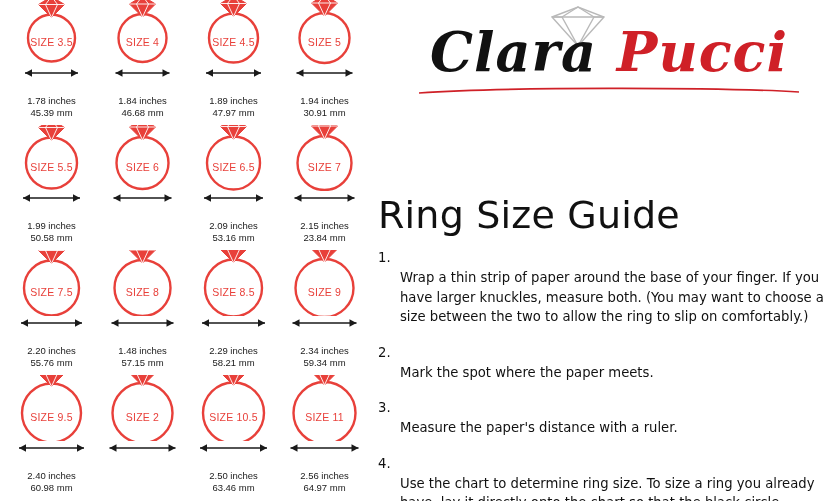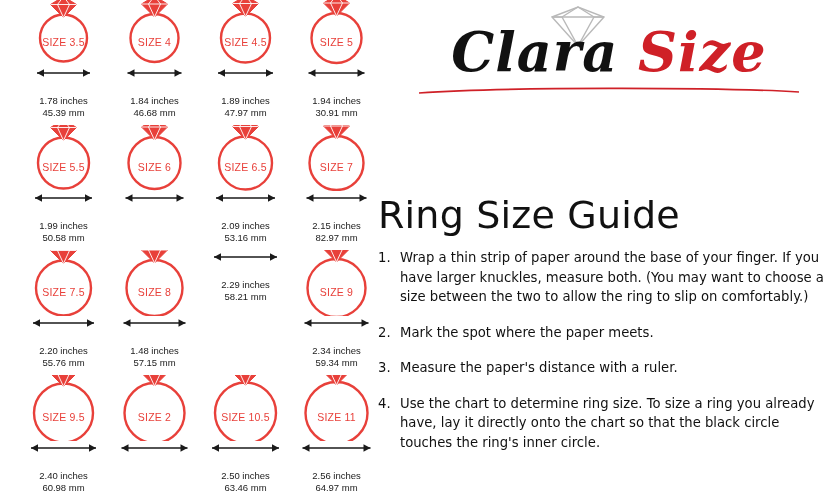--- a/index.html
+++ b/index.html
@@ -37,21 +37,21 @@
     top: 0;
     width: 467px;
     height: 501px;
   }
 
   
   .ring-grid {
     display: grid;
     grid-template-columns: repeat(4, 91px);
     grid-template-rows: repeat(4, 125px);
-    padding-left: 18px;
+    padding-left: 6px;
   }
 
   .ring-cell {
     position: relative;
     width: 91px;
     height: 125px;
   }
 
   .ring-graphic {
     position: relative;
@@ -147,20 +147,21 @@
     line-height: 19.5px;
     color: #111;
     margin-bottom: 16px;
     font-family: "DejaVu Sans", sans-serif;
   }
   .step-num {
     flex: 0 0 22px;
   }
   .step-text {
     flex: 1 1 auto;
+    margin-top: 20px;
   }
 </style>
 </head>
 <body>
 
 <div class="page">
 
   <div class="chart-area">
     <div class="ring-grid" id="ring-grid">
         <div class="ring-cell">
@@ -333,21 +334,21 @@
             </svg>
             <div class="size-label">SIZE 7</div>
           </div>
           <div class="arrow-row"><svg width="91" height="14" viewBox="0 0 91 14">
               <line x1="15.5" y1="7" x2="75.5" y2="7" stroke="#1a1a1a" stroke-width="1.4"></line>
               <path d="M15.5 7 L22.5 3.2 L22.5 10.8 Z" fill="#1a1a1a"></path>
               <path d="M75.5 7 L68.5 3.2 L68.5 10.8 Z" fill="#1a1a1a"></path>
             </svg></div>
           <div class="measure">
             <div>2.15 inches</div>
-            <div>82.97 mm</div>
+            <div>23.84 mm</div>
           </div>
         </div>
         <div class="ring-cell">
           <div class="ring-graphic">
             <svg width="91" height="66" viewBox="0 0 91 66">
               <circle cx="45.5" cy="38" r="27.5" fill="none" stroke="#e8403a" stroke-width="2.4"></circle>
               <g fill="#e8403a" stroke="#e8403a" stroke-width="1">
                 <path d="M32.5 0.5 L45.5 -7.5 L58.5 0.5 L45.5 13.5 Z"></path>
                 <path d="M32.5 0.5 L58.5 0.5" stroke="#ffffff" stroke-width="0.9" fill="none"></path>
                 <path d="M39.5 0.5 L45.5 -7.5 L51.5 0.5" stroke="#ffffff" stroke-width="0.9" fill="none"></path>
@@ -383,20 +384,32 @@
               <line x1="14.5" y1="7" x2="76.5" y2="7" stroke="#1a1a1a" stroke-width="1.4"></line>
               <path d="M14.5 7 L21.5 3.2 L21.5 10.8 Z" fill="#1a1a1a"></path>
               <path d="M76.5 7 L69.5 3.2 L69.5 10.8 Z" fill="#1a1a1a"></path>
             </svg></div>
           <div class="measure">
             <div>1.48 inches</div>
             <div>57.15 mm</div>
           </div>
         </div>
         <div class="ring-cell">
+          <div class="ring-graphic">
+            <svg width="91" height="66" viewBox="0 0 91 66">
+              <circle cx="45.5" cy="38" r="28.5" fill="none" stroke="#e8403a" stroke-width="2.4"></circle>
+              <g fill="#e8403a" stroke="#e8403a" stroke-width="1">
+                <path d="M32.5 -0.5 L45.5 -8.5 L58.5 -0.5 L45.5 12.5 Z"></path>
+                <path d="M32.5 -0.5 L58.5 -0.5" stroke="#ffffff" stroke-width="0.9" fill="none"></path>
+                <path d="M39.5 -0.5 L45.5 -8.5 L51.5 -0.5" stroke="#ffffff" stroke-width="0.9" fill="none"></path>
+                <path d="M39.5 -0.5 L45.5 12.5 L51.5 -0.5" stroke="#ffffff" stroke-width="0.9" fill="none"></path>
+              </g>
+            </svg>
+            <div class="size-label">SIZE 8.5</div>
+          </div>
           <div class="arrow-row"><svg width="91" height="14" viewBox="0 0 91 14">
               <line x1="14" y1="7" x2="77" y2="7" stroke="#1a1a1a" stroke-width="1.4"></line>
               <path d="M14 7 L21 3.2 L21 10.8 Z" fill="#1a1a1a"></path>
               <path d="M77 7 L70 3.2 L70 10.8 Z" fill="#1a1a1a"></path>
             </svg></div>
           <div class="measure">
             <div>2.29 inches</div>
             <div>58.21 mm</div>
           </div>
         </div>
@@ -523,21 +536,21 @@
             <path d="M18 15 L44 5 L70 15 L44 44 Z"></path>
             <path d="M18 15 L70 15"></path>
             <path d="M28 15 L44 5 L60 15"></path>
             <path d="M28 15 L44 44 L60 15"></path>
             <path d="M18 15 L28 15"></path>
             <path d="M60 15 L70 15"></path>
           </g>
         </svg>
       </div>
       <div class="logo-text">
-        <span class="logo-clara">Clara</span><span>&nbsp;</span><span class="logo-pucci">Size</span>
+        <span class="logo-clara">Clara</span><span>&nbsp;</span><span class="logo-pucci">Pucci</span>
       </div>
       <div class="logo-swash">
         <svg width="390" height="10" viewBox="0 0 390 10">
           <path d="M5 7 C 90 1, 300 1, 385 6" stroke="#cf2027" stroke-width="1.6" fill="none"></path>
         </svg>
       </div>
     </div>
 
     <div class="guide-title">Ring Size Guide</div>
 

